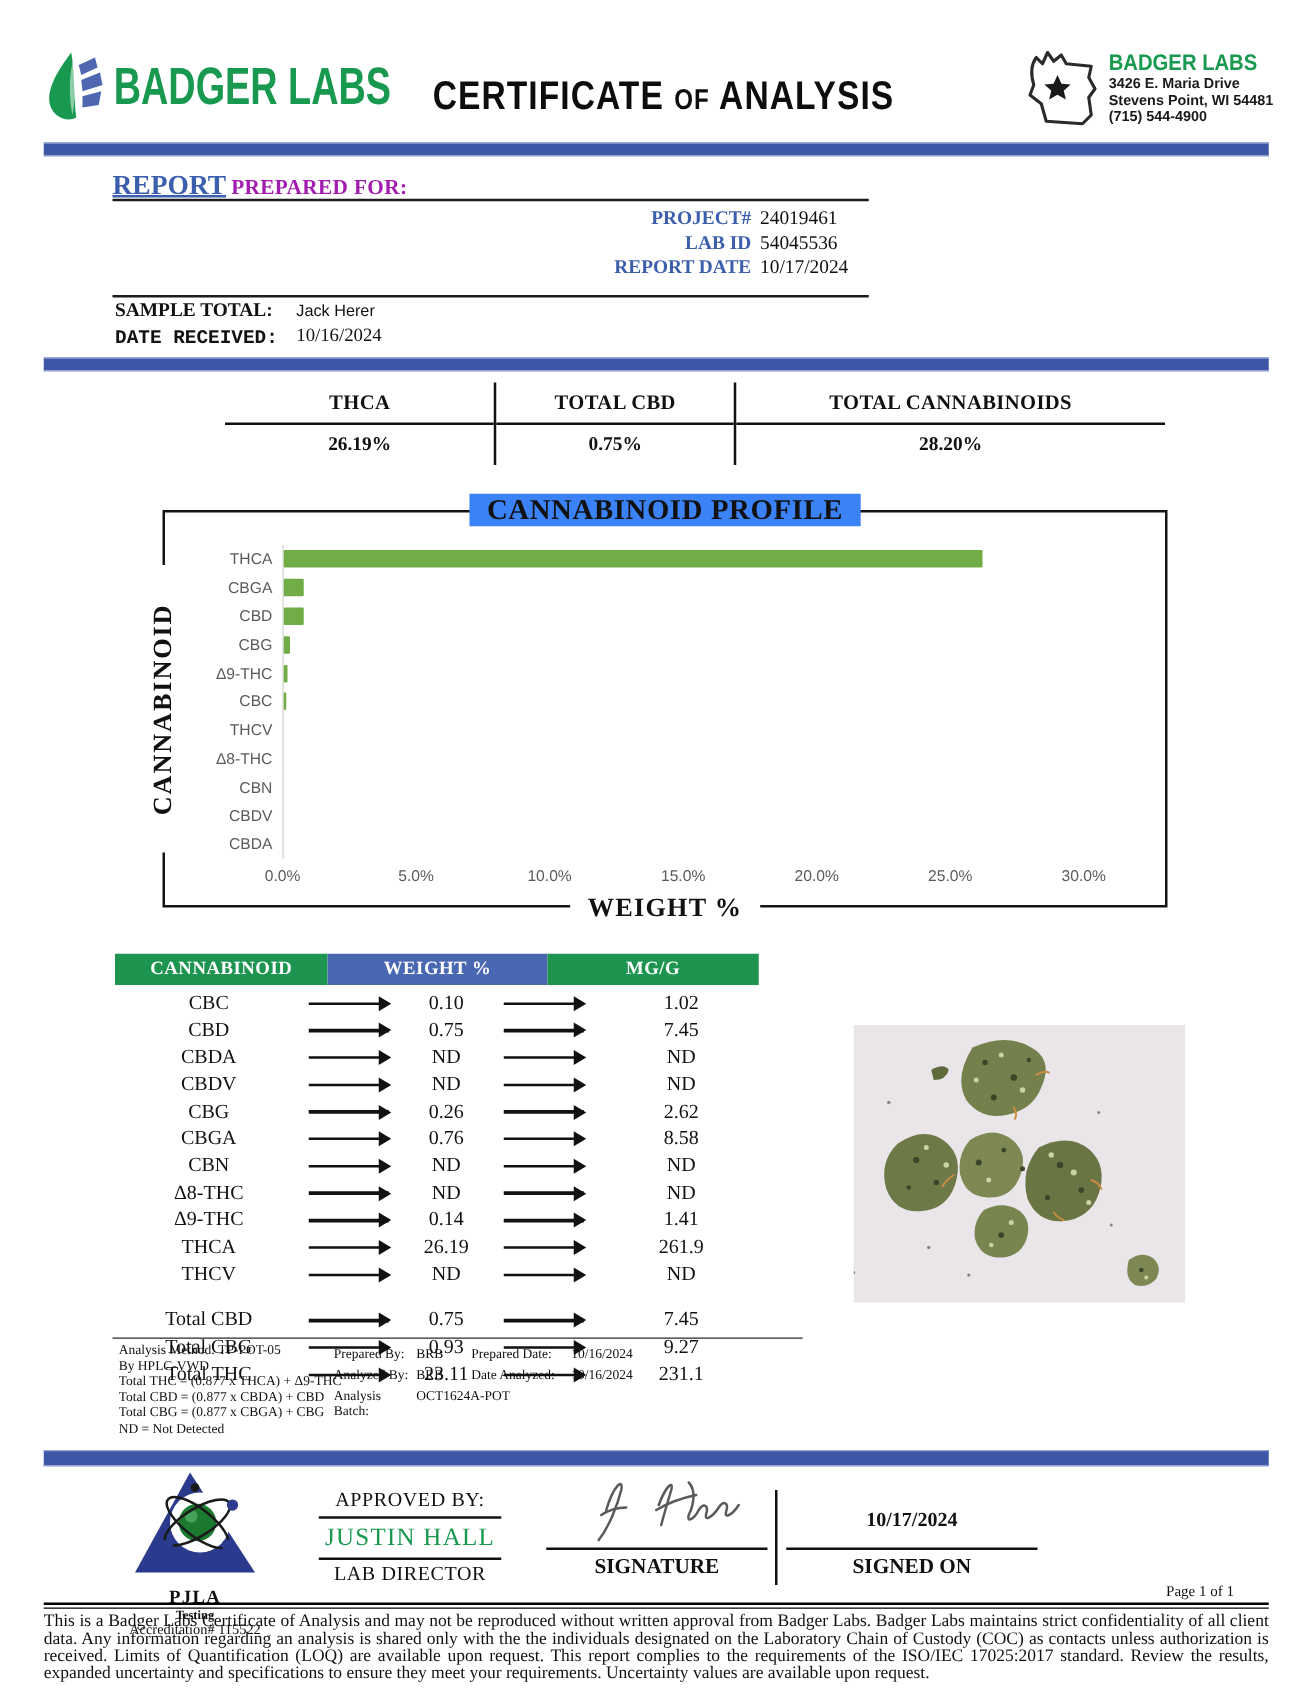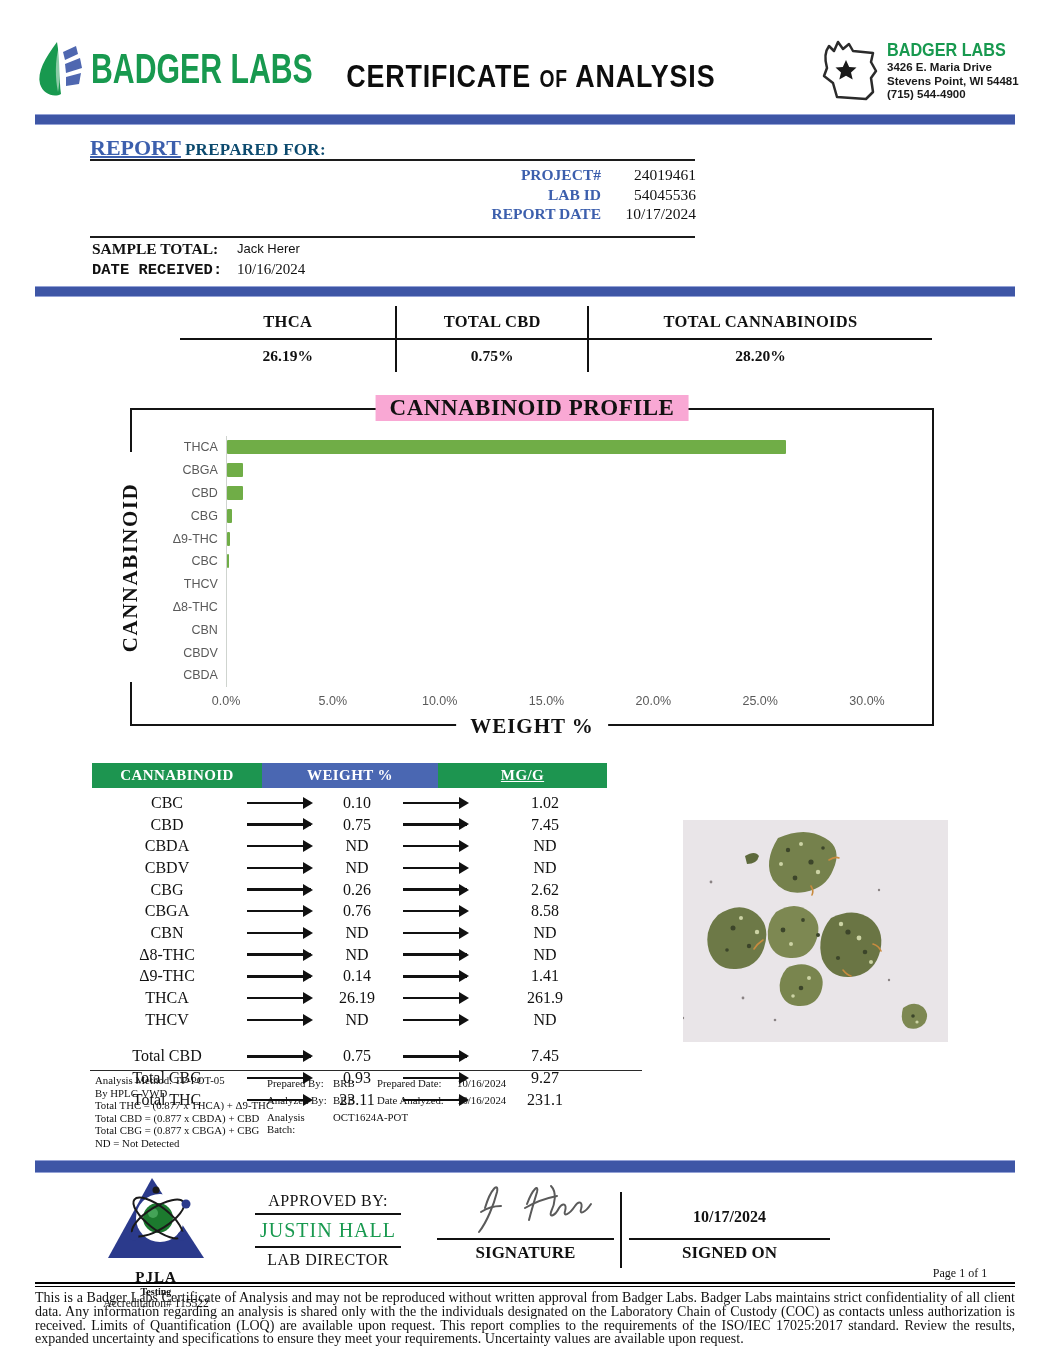--- a/index.html
+++ b/index.html
@@ -16,64 +16,64 @@
   .lab-block{position:absolute;left:815px;top:34px;display:flex;gap:6px;align-items:flex-start;}
   .lab-text{padding-top:6px;}
   .lab-name{display:inline-block;font-family:"Liberation Sans",sans-serif;font-weight:bold;font-size:18px;
             color:#18994f;transform:scaleX(0.9);transform-origin:left center;white-space:nowrap;}
   .lab-line{font-family:"Liberation Sans",sans-serif;font-weight:bold;font-size:11.5px;line-height:13.5px;color:#1a1a1a;}
   .bluebar{position:absolute;left:35px;width:980px;background:#3e56a6;border-top:1px solid #94a2d6;border-bottom:1px solid #94a2d6;}
   .bar1{top:114px;height:9px;} .bar2{top:286px;height:9px;} .bar3{top:1160px;height:11px;}
   
   .rpt-head{position:absolute;left:90px;top:135px;}
   .rpt-blue{color:#3c5fad;font-weight:bold;font-size:22px;text-decoration:underline;text-decoration-thickness:2px;}
-  .rpt-rest{color:#0c4a6e;font-weight:bold;font-size:17px;letter-spacing:0.3px;}
+  .rpt-rest{color:#a21caf;font-weight:bold;font-size:17px;letter-spacing:0.3px;}
   .rule{position:absolute;border-top:2px solid #1c1c1c;height:0;}
   .rule1{left:90px;width:605px;top:159px;}
   .rule2{left:90px;width:605px;top:236px;}
   .client{position:absolute;left:92px;top:164px;font-size:15.5px;line-height:22px;}
   .client-name{font-weight:bold;font-size:16.5px;}
   .meta{position:absolute;left:400px;top:165px;width:296px;}
   .meta-row{display:flex;justify-content:flex-end;font-size:15.5px;line-height:19.5px;}
   .meta-label{color:#3c5fad;font-weight:bold;text-align:right;}
-  .meta-value{width:88px;text-align:right;margin-left:7px;}
+  .meta-value{width:88px;text-align:left;margin-left:7px;}
   .samp-label{position:absolute;left:92px;font-weight:bold;font-size:15.5px;}
   .samp-val{position:absolute;left:237px;font-size:15px;}
   .sname-l{top:240px;} .sname-v{top:241px;font-family:"Liberation Sans",sans-serif;font-size:13px;}
   .drec-l{top:261px;font-family:Liberation Mono, monospace;} .drec-v{top:261px;}
   
   .summary{position:absolute;left:180px;top:306px;width:752px;height:66px;display:flex;}
   .sum-col{display:flex;flex-direction:column;}
   .sum-col.c1{width:216px;} .sum-col.c2{width:190px;border-left:2px solid #111;border-right:2px solid #111;} .sum-col.c3{width:344px;}
   .sum-h{height:32px;display:flex;align-items:center;justify-content:center;font-weight:bold;font-size:16.5px;
          border-bottom:2.5px solid #111;letter-spacing:0.3px;}
   .sum-v{height:32px;display:flex;align-items:center;justify-content:center;font-weight:bold;font-size:15.5px;}
   
   .chart-box{position:absolute;left:130px;top:408px;width:800px;height:314px;border:2.5px solid #141414;}
-  .chart-title{position:absolute;top:-2px;left:50%;transform:translate(-50%,-50%);background:#f9a8d4;
+  .chart-title{position:absolute;top:-2px;left:50%;transform:translate(-50%,-50%);background:#3b82f6;
                padding:0 14px;font-weight:bold;font-size:23px;letter-spacing:0.5px;white-space:nowrap;}
   .chart-xlabel{position:absolute;bottom:-2px;left:50%;transform:translate(-50%,50%);background:#fff;
                 padding:0 14px;font-weight:bold;font-size:21px;letter-spacing:1px;white-space:nowrap;}
   .chart-ylabel{position:absolute;left:-15px;top:50%;width:28px;height:230px;margin-top:-115px;background:#fff;
                 display:flex;align-items:center;justify-content:center;}
   .chart-ylabel span{transform:rotate(-90deg);white-space:nowrap;font-weight:bold;font-size:21px;letter-spacing:1.5px;}
   .chart-plot{position:absolute;left:12px;top:26px;width:723px;height:251px;display:flex;flex-direction:column;}
   .chart-row{display:flex;align-items:center;height:22.8px;}
   .chart-label{width:82px;text-align:right;padding-right:8px;font-family:"Liberation Sans",sans-serif;
                font-size:12.5px;color:#5a5a5a;box-sizing:border-box;}
   .chart-bar-area{width:641px;height:100%;border-left:1.5px solid #cfd4cf;display:flex;align-items:center;}
   .chart-bar{height:14px;border-radius:1px;}
   .chart-ticks{position:absolute;left:94px;top:284px;width:641px;height:16px;}
   .chart-tick{position:absolute;transform:translateX(-50%);font-family:"Liberation Sans",sans-serif;
               font-size:12.5px;color:#5a5a5a;white-space:nowrap;}
   
   .rt{position:absolute;left:92px;top:763px;width:526px;}
   .rt-head{display:flex;height:25px;}
   .rt-h{color:#fff;font-weight:bold;font-size:15px;display:flex;align-items:center;justify-content:center;letter-spacing:0.4px;}
-  .rt-h.h1{width:170px;} .rt-h.h2{width:176px;} .rt-h.h3{width:169px;text-decoration:underline;}
+  .rt-h.h1{width:170px;} .rt-h.h2{width:176px;} .rt-h.h3{width:169px;}
   .rt-rows{padding-top:4px;}
   .rt-row{display:flex;align-items:center;height:21.7px;font-size:16px;}
   .rt-row.total-first{margin-top:15px;}
   .rt-name{width:150px;text-align:center;}
   .rt-w{width:82px;text-align:center;}
   .rt-m{width:146px;text-align:center;}
   .arr{width:64px;margin:0 5px;height:2.4px;background:#111;position:relative;flex:none;}
   .arr::after{content:'';position:absolute;right:-2px;top:-4.9px;width:0;height:0;
               border-left:10px solid #111;border-top:6px solid transparent;border-bottom:6px solid transparent;}
   .rt-rule{position:absolute;left:90px;top:1070px;width:552px;border-top:1.5px solid #2a2a2a;}

